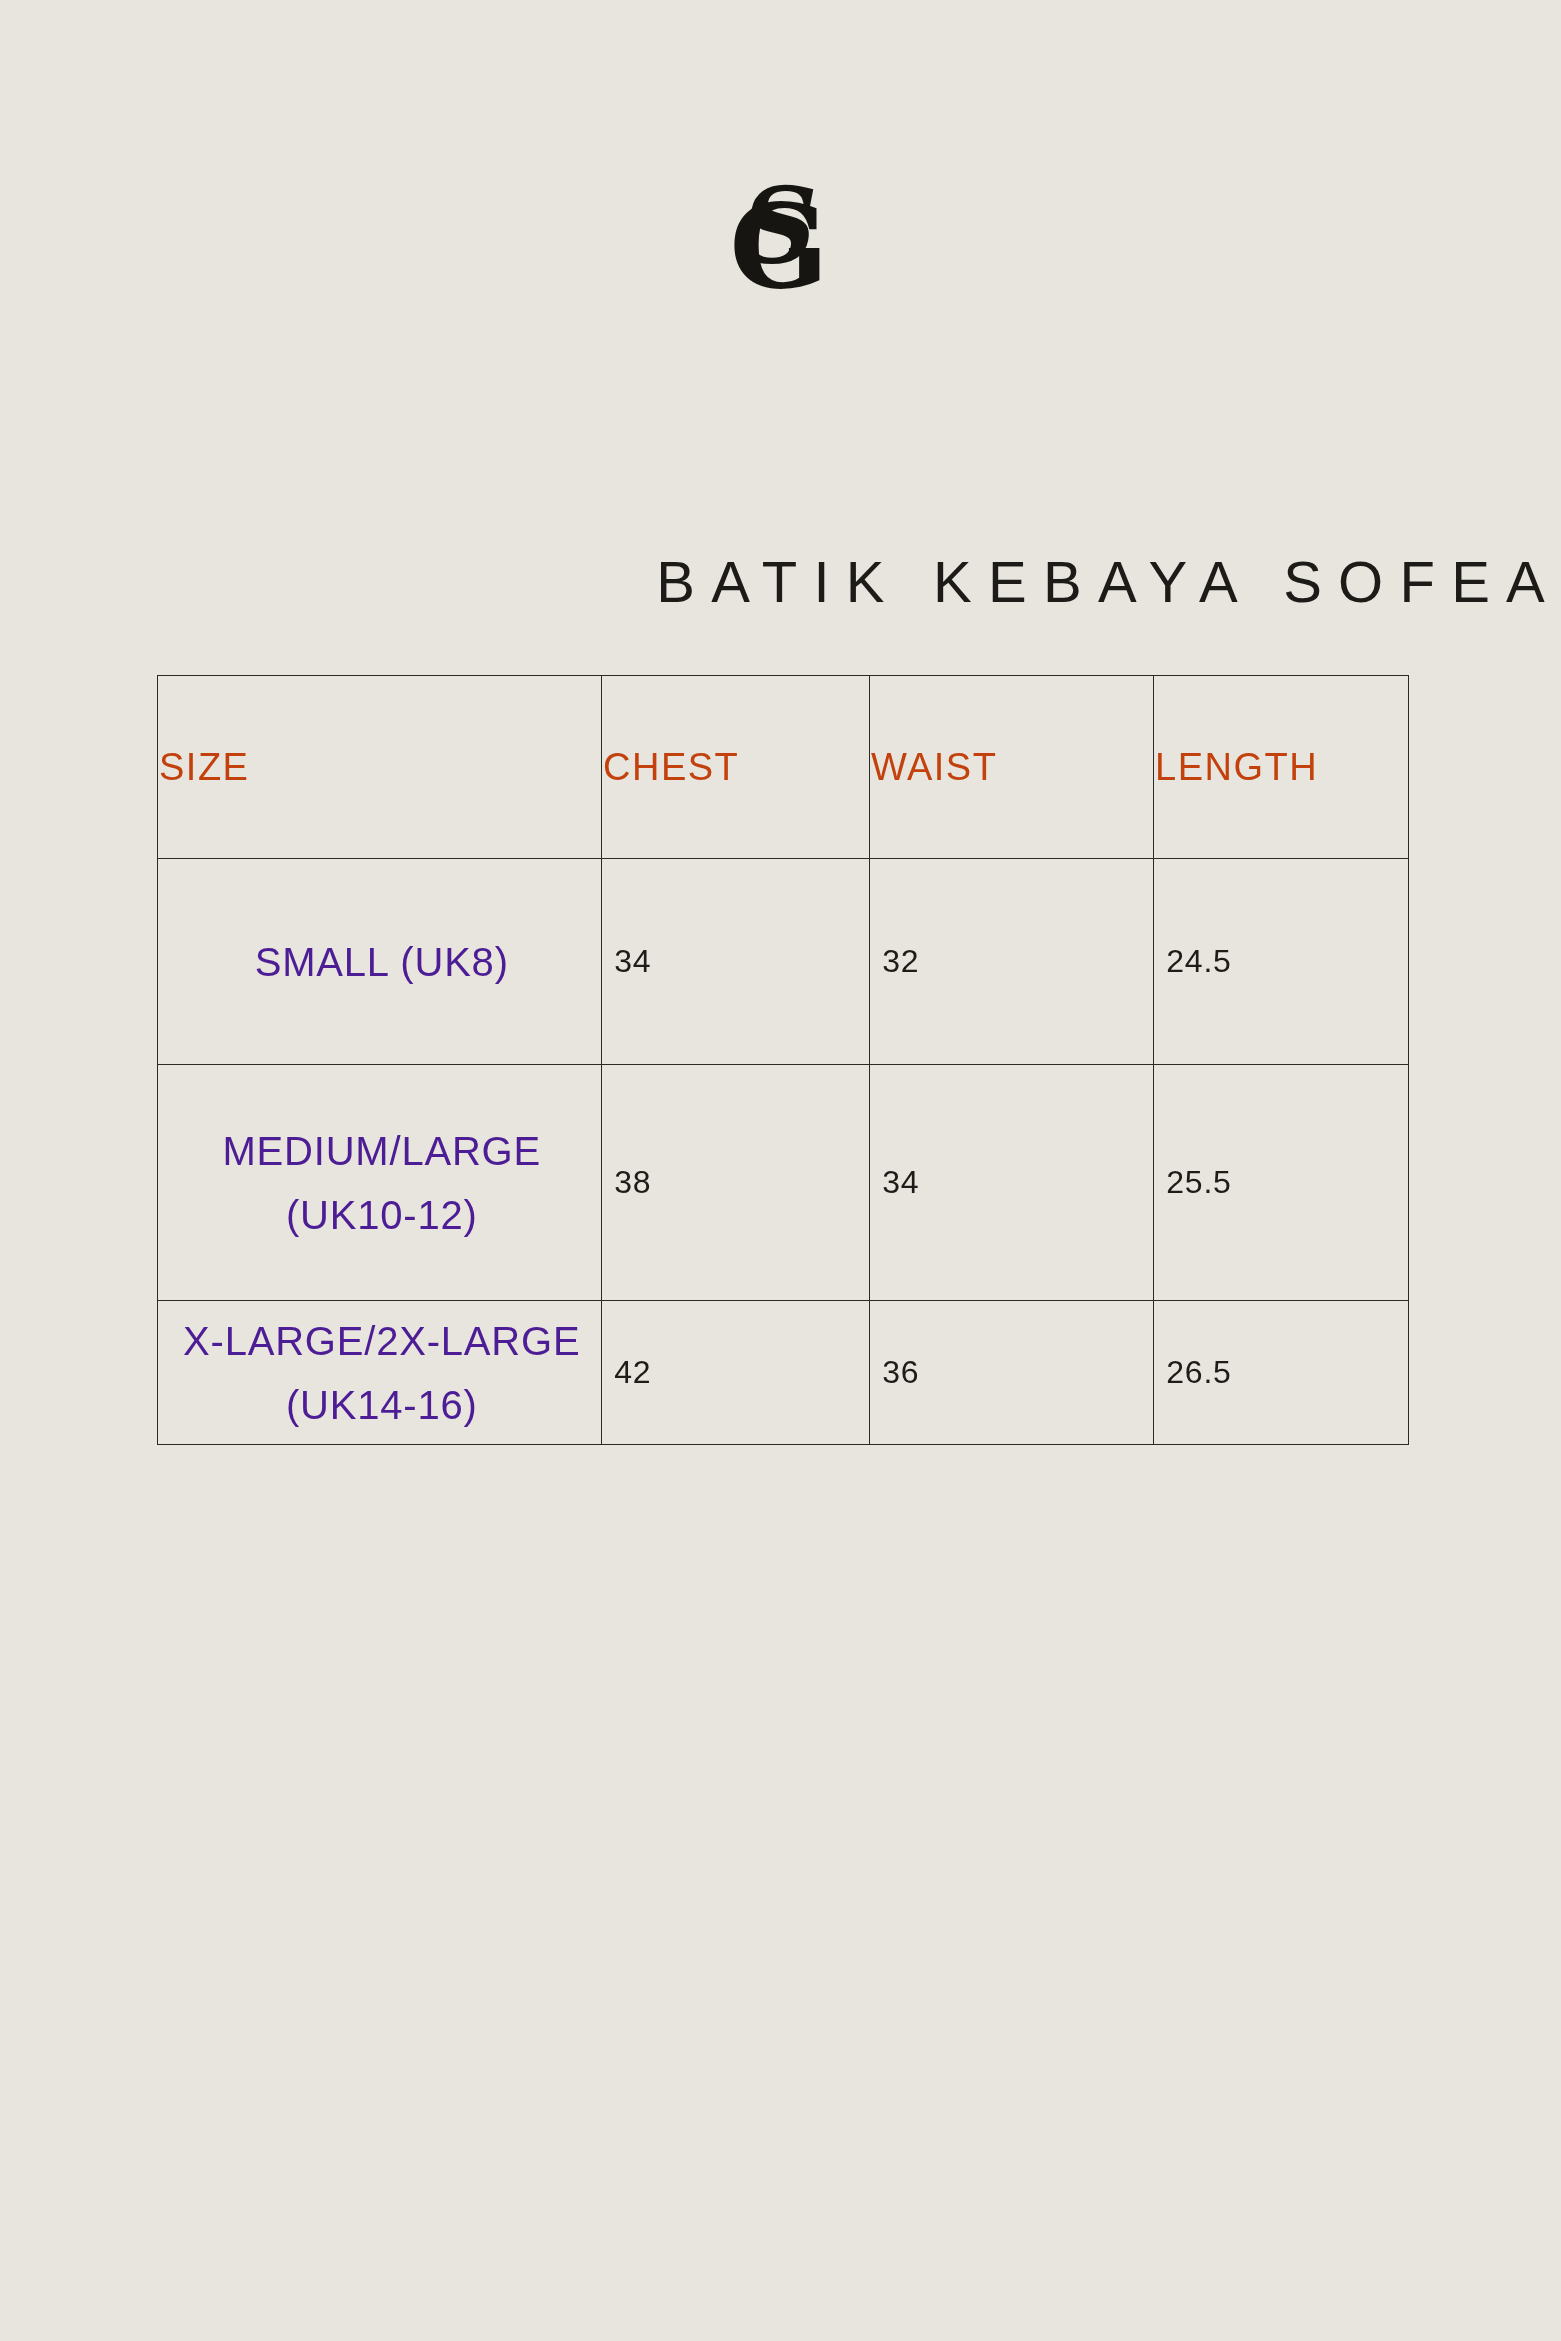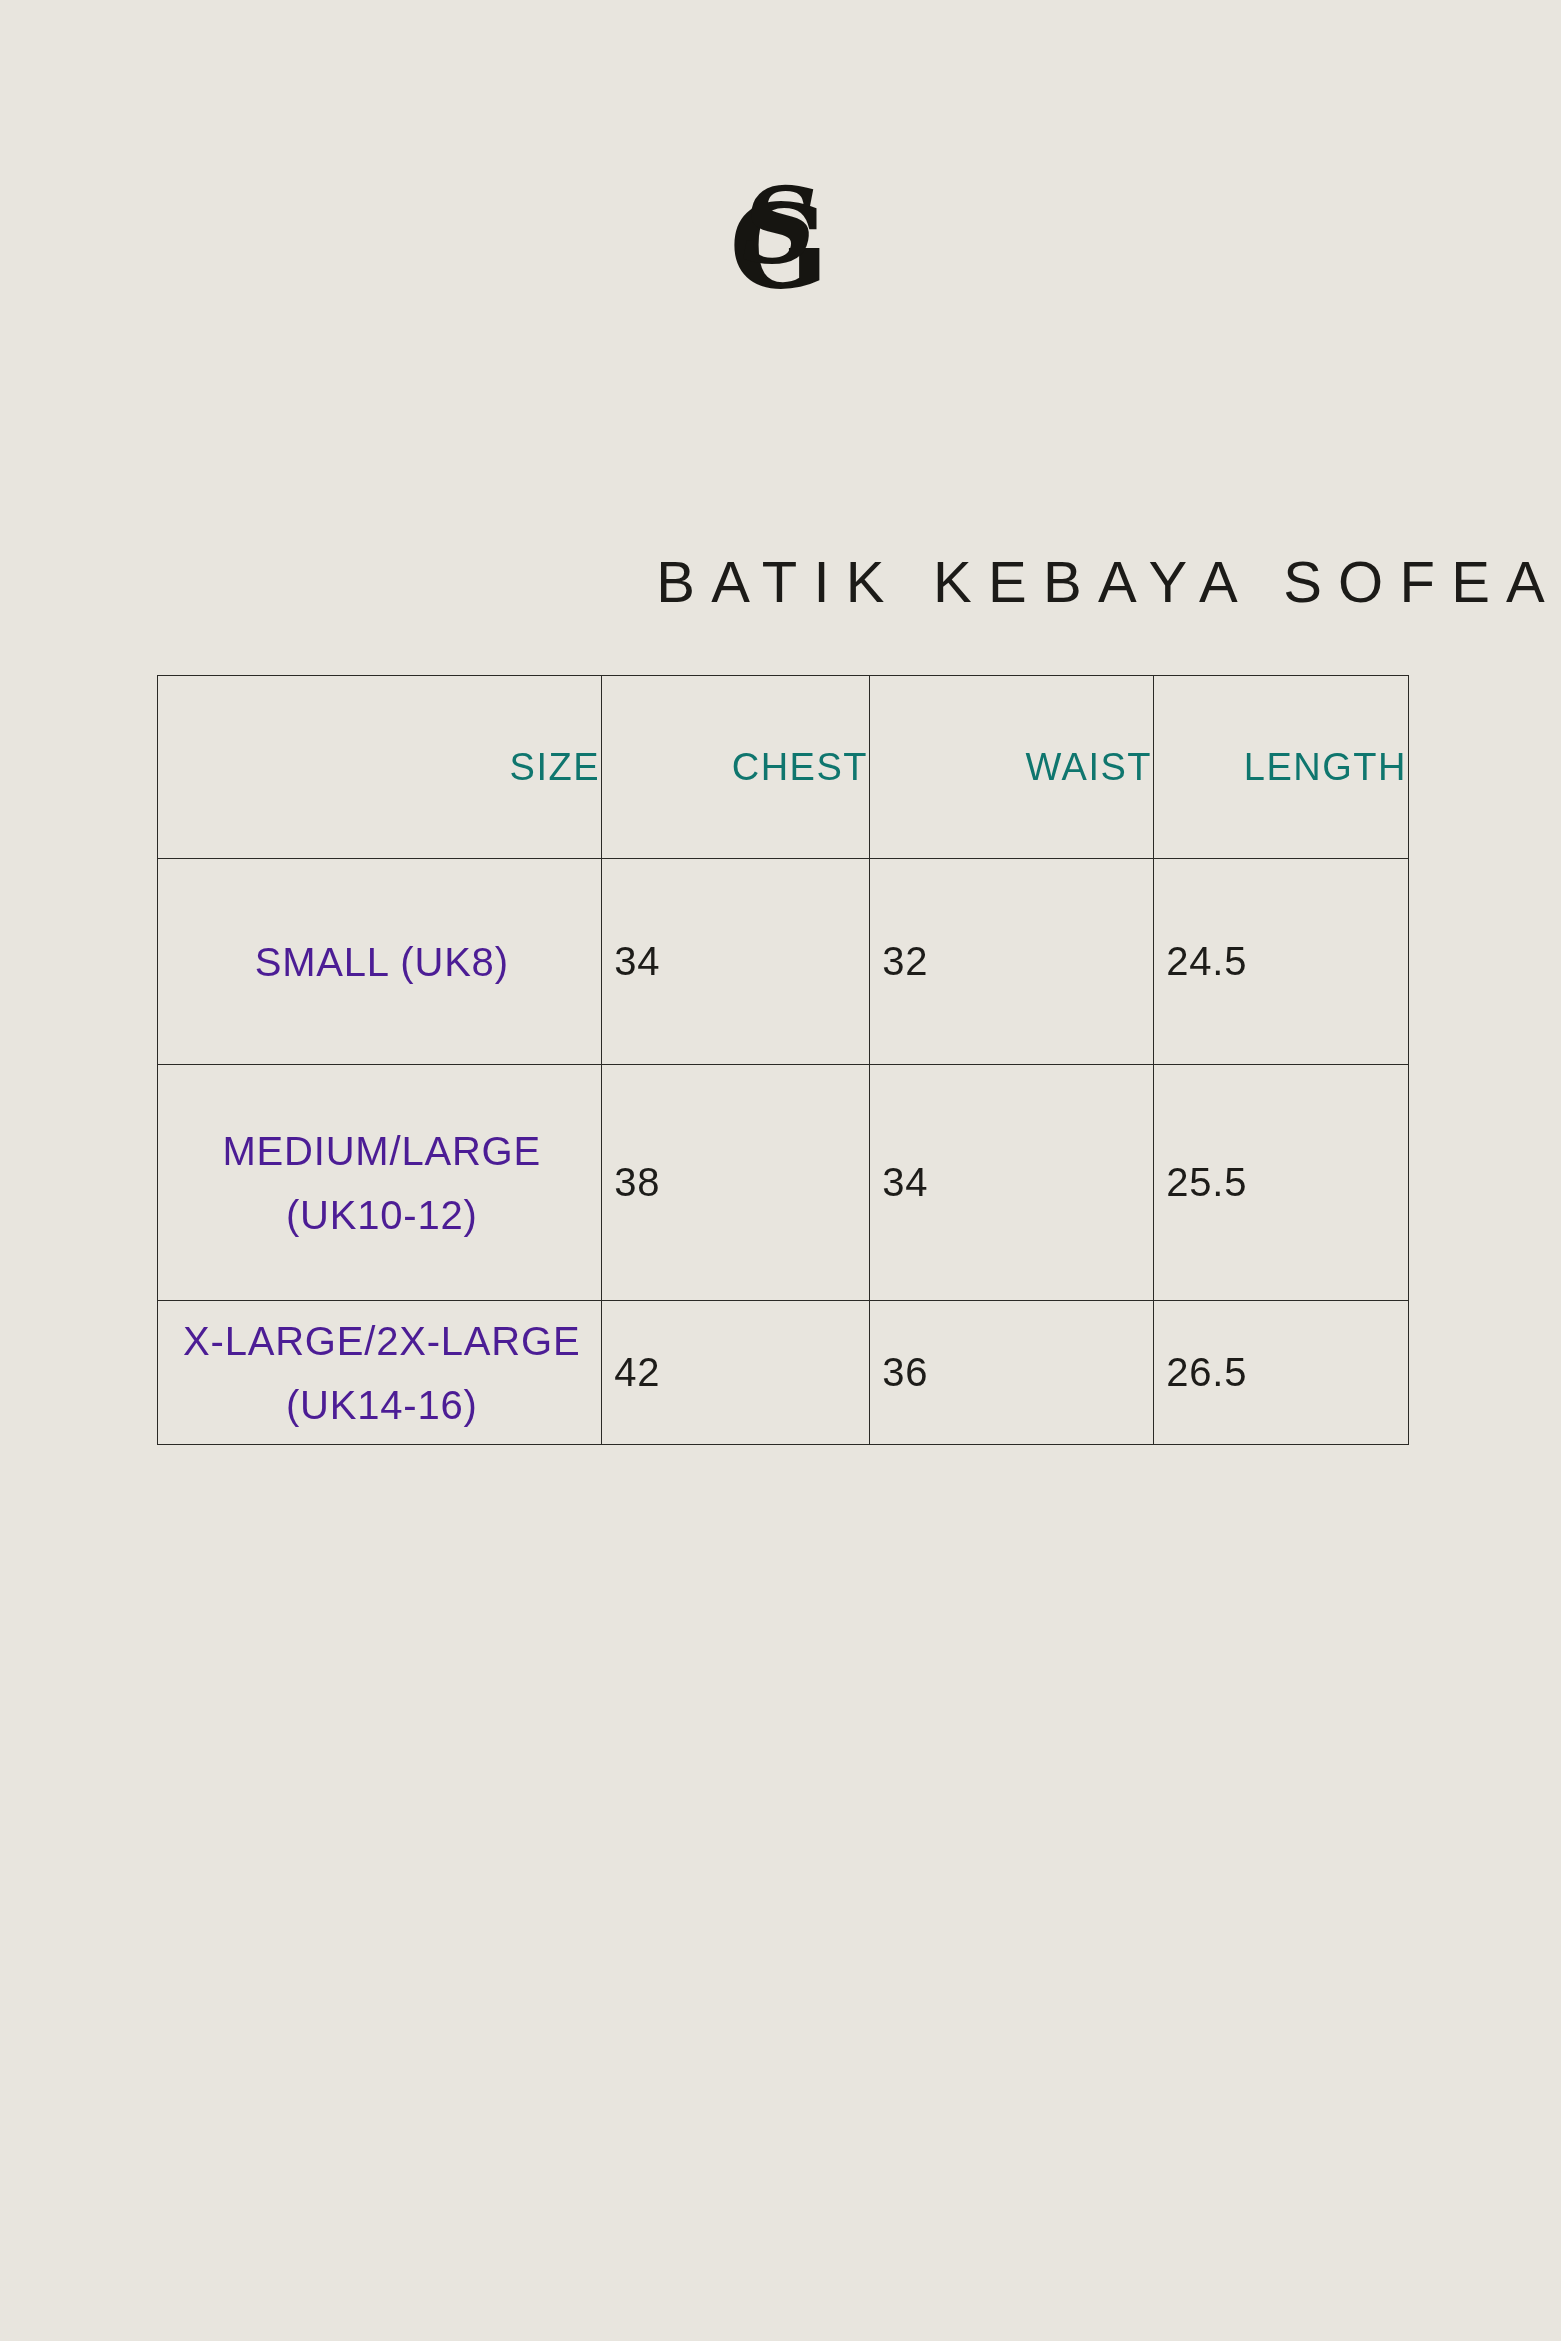--- a/index.html
+++ b/index.html
@@ -82,35 +82,35 @@
 
   tr.header-row        { height: 183px; }
   tr.row-0             { height: 206px; }
   tr.row-1             { height: 236px; }
   tr.row-2             { height: 144px; }
 
   table.size-chart th {
     font-weight: 400;
     font-size: 38px;
     letter-spacing: 1.5px;
-    text-align: right;
-    color: #0f766e;
+    text-align: left;
+    color: #c2410c;
   }
 
   td.size-cell {
     font-size: 40px;
     letter-spacing: 0.8px;
     text-align: center;
     padding: 0 4.6px 0 9.1px;
     white-space: pre-line;
     line-height: 1.6;
     color: #4c1d95;
   }
   td.num-cell {
-    font-size: 40px;
+    font-size: 32px;
     letter-spacing: 0.8px;
     text-align: left;
     padding-left: 12.2px;
     color: #1d1c19;
   }
 </style>
 </head>
 <body>
 
 <div class="logo">

